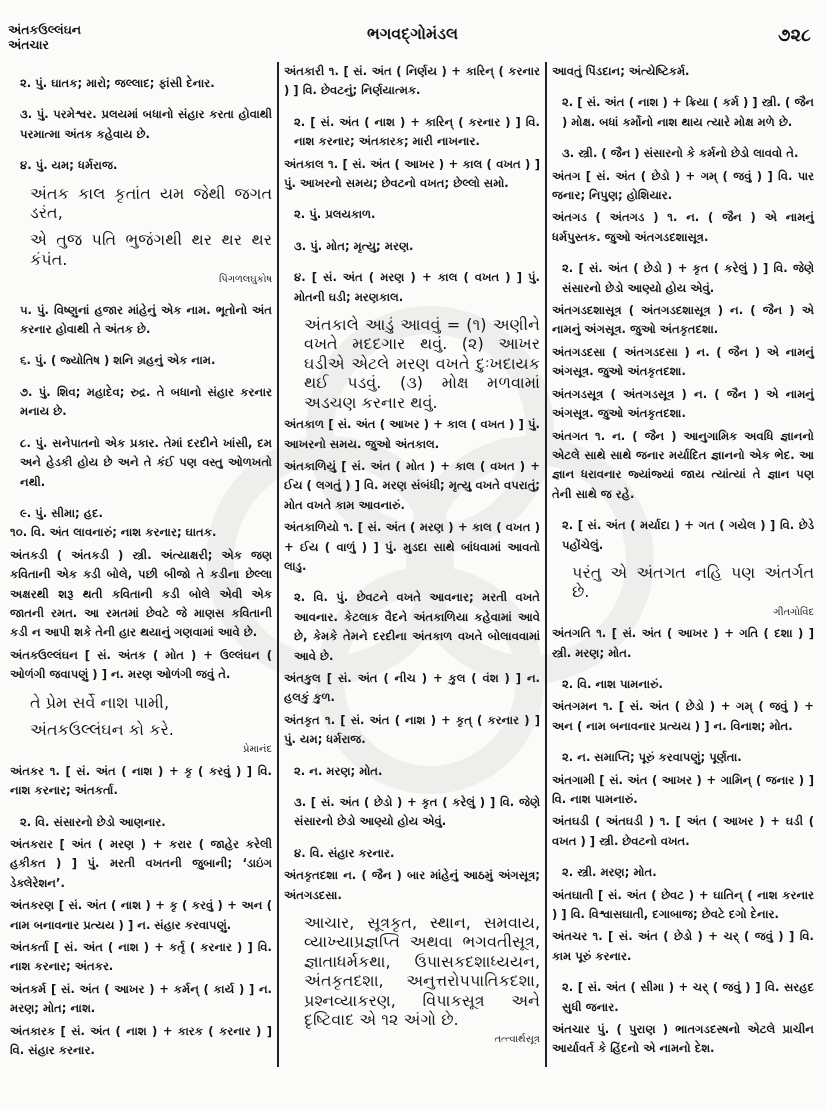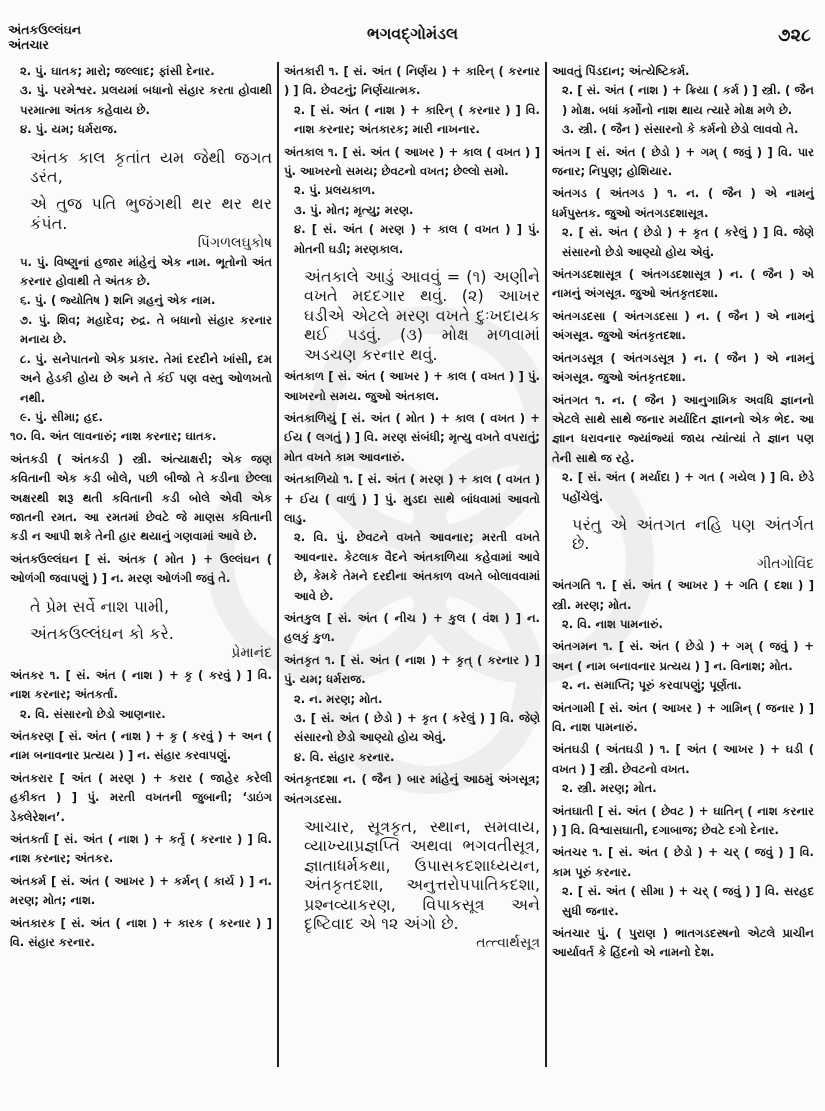--- a/index.html
+++ b/index.html
@@ -20,22 +20,22 @@
   }
   .col1 { left:10px; width:262px; }
   .col2 { left:284px; width:256px; }
   .col3 { left:552px; width:262px; }
   .divider { position:absolute; top:62px; width:1.5px; background:#222; }
   .d1 { left:277px; height:1005px; }
   .d2 { left:545px; height:1005px; }
   .entry { margin:0 0 3px 0; text-align:justify; }
   .headword { font-weight:900; }
   .quote { display:block; padding-left:20px; font-size:16px; font-weight:normal;margin-top:8px; }
-  .src { display:block; text-align:right; font-size:14px; font-weight:normal; }
-  .sense { display:block; padding-left:10px; }
+  .src { display:block; text-align:right; font-size:10px; font-weight:normal; }
+  .sense { display:block; padding-left:10px;margin-top:12px; }
   .sense0 { display:block; padding-left:0; }
 </style>
 </head>
 <body>
 
 <svg class="watermark" viewBox="0 0 460 620">
   <g fill="none" stroke="#555" stroke-width="28">
     <circle cx="230" cy="250" r="110"></circle>
     <circle cx="130" cy="380" r="110"></circle>
     <circle cx="330" cy="380" r="110"></circle>
@@ -66,22 +66,22 @@
       <span class="sense">૫. પું. વિષ્ણુનાં હજાર માંહેનું એક નામ. ભૂતોનો અંત કરનાર હોવાથી તે અંતક છે.</span>
       <span class="sense">૬. પું. ( જ્યોતિષ ) શનિ ગ્રહનું એક નામ.</span>
       <span class="sense">૭. પું. શિવ; મહાદેવ; રુદ્ર. તે બધાનો સંહાર કરનાર મનાય છે.</span>
       <span class="sense">૮. પું. સનેપાતનો એક પ્રકાર. તેમાં દરદીને ખાંસી, દમ અને હેડકી હોય છે અને તે કંઈ પણ વસ્તુ ઓળખતો નથી.</span>
       <span class="sense">૯. પું. સીમા; હદ.</span>
       <span class="sense0">૧૦. વિ. અંત લાવનારું; નાશ કરનાર; ઘાતક.</span>
     </div>
     <div class="entry"><span class="headword">અંતકડી</span> <span class="">( અંતકડી ) સ્ત્રી. અંત્યાક્ષરી; એક જણ કવિતાની એક કડી બોલે, પછી બીજો તે કડીના છેલ્લા અક્ષરથી શરૂ થતી કવિતાની કડી બોલે એવી એક જાતની રમત. આ રમતમાં છેવટે જે માણસ કવિતાની કડી ન આપી શકે તેની હાર થયાનું ગણવામાં આવે છે.</span></div>
     <div class="entry"><span class="headword">અંતકઉલ્લંઘન</span> <span class="">[ સં. અંતક ( મોત ) + ઉલ્લંઘન ( ઓળંગી જવાપણું ) ] ન. મરણ ઓળંગી જવું તે.</span><span class="quote">તે પ્રેમ સર્વે નાશ પામી,</span><span class="quote">અંતકઉલ્લંઘન કો કરે.</span><span class="src">પ્રેમાનંદ</span></div>
     <div class="entry"><span class="headword">અંતકર</span> <span class="">૧. [ સં. અંત ( નાશ ) + કૃ ( કરવું ) ] વિ. નાશ કરનાર; અંતકર્તા.</span><span class="sense">૨. વિ. સંસારનો છેડો આણનાર.</span></div>
+    <div class="entry"><span class="headword">અંતકરાર</span> <span class="">[ અંત ( મરણ ) + કરાર ( જાહેર કરેલી હકીકત ) ] પું. મરતી વખતની જુબાની; ‘ડાઇંગ ડેક્લેરેશન’.</span></div>
     <div class="entry"><span class="headword">અંતકરણ</span> <span class="">[ સં. અંત ( નાશ ) + કૃ ( કરવું ) + અન ( નામ બનાવનાર પ્રત્યય ) ] ન. સંહાર કરવાપણું.</span></div>
-    <div class="entry"><span class="headword">અંતકરાર</span> <span class="">[ અંત ( મરણ ) + કરાર ( જાહેર કરેલી હકીકત ) ] પું. મરતી વખતની જુબાની; ‘ડાઇંગ ડેક્લેરેશન’.</span></div>
     <div class="entry"><span class="headword">અંતકર્તા</span> <span class="">[ સં. અંત ( નાશ ) + કર્તૃ ( કરનાર ) ] વિ. નાશ કરનાર; અંતકર.</span></div>
     <div class="entry"><span class="headword">અંતકર્મ</span> <span class="">[ સં. અંત ( આખર ) + કર્મન્ ( કાર્ય ) ] ન. મરણ; મોત; નાશ.</span></div>
     <div class="entry"><span class="headword">અંતકારક</span> <span class="">[ સં. અંત ( નાશ ) + કારક ( કરનાર ) ] વિ. સંહાર કરનાર.</span></div>
   </div>
 <div class="col col2">
     <div class="entry"><span class="headword">અંતકારી</span> <span class="">૧. [ સં. અંત ( નિર્ણય ) + કારિન્ ( કરનાર ) ] વિ. છેવટનું; નિર્ણયાત્મક.</span><span class="sense">૨. [ સં. અંત ( નાશ ) + કારિન્ ( કરનાર ) ] વિ. નાશ કરનાર; અંતકારક; મારી નાખનાર.</span></div>
     <div class="entry"><span class="headword">અંતકાલ</span> <span class="">૧. [ સં. અંત ( આખર ) + કાલ ( વખત ) ] પું. આખરનો સમય; છેવટનો વખત; છેલ્લો સમો.</span><span class="sense">૨. પું. પ્રલયકાળ.</span><span class="sense">૩. પું. મોત; મૃત્યુ; મરણ.</span><span class="sense">૪. [ સં. અંત ( મરણ ) + કાલ ( વખત ) ] પું. મોતની ઘડી; મરણકાલ.</span><span class="quote">અંતકાલે આડું આવવું = (૧) અણીને વખતે મદદગાર થવું. (૨) આખર ઘડીએ એટલે મરણ વખતે દુઃખદાયક થઈ પડવું. (૩) મોક્ષ મળવામાં અડચણ કરનાર થવું.</span></div>
     <div class="entry"><span class="headword">અંતકાળ</span> <span class="">[ સં. અંત ( આખર ) + કાલ ( વખત ) ] પું. આખરનો સમય. જુઓ અંતકાલ.</span></div>
     <div class="entry"><span class="headword">અંતકાળિયું</span> <span class="">[ સં. અંત ( મોત ) + કાલ ( વખત ) + ઈય ( લગતું ) ] વિ. મરણ સંબંધી; મૃત્યુ વખતે વપરાતું; મોત વખતે કામ આવનારું.</span></div>
     <div class="entry"><span class="headword">અંતકાળિયો</span> <span class="">૧. [ સં. અંત ( મરણ ) + કાલ ( વખત ) + ઈય ( વાળું ) ] પું. મુડદા સાથે બાંધવામાં આવતો લાડુ.</span><span class="sense">૨. વિ. પું. છેવટને વખતે આવનાર; મરતી વખતે આવનાર. કેટલાક વૈદને અંતકાળિયા કહેવામાં આવે છે, કેમકે તેમને દરદીના અંતકાળ વખતે બોલાવવામાં આવે છે.</span></div>

